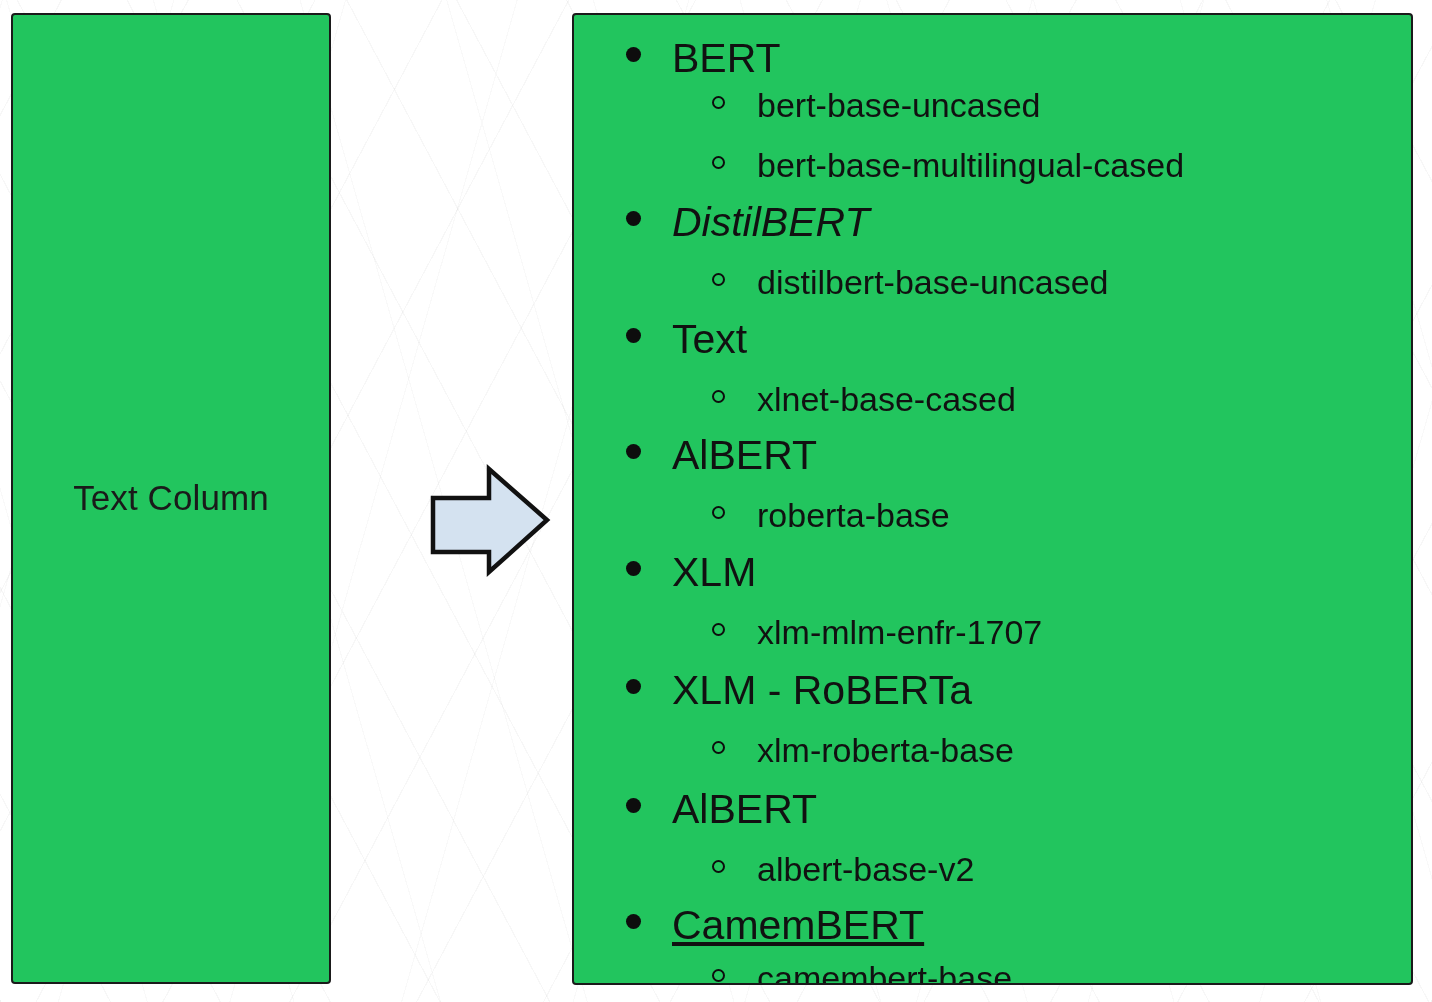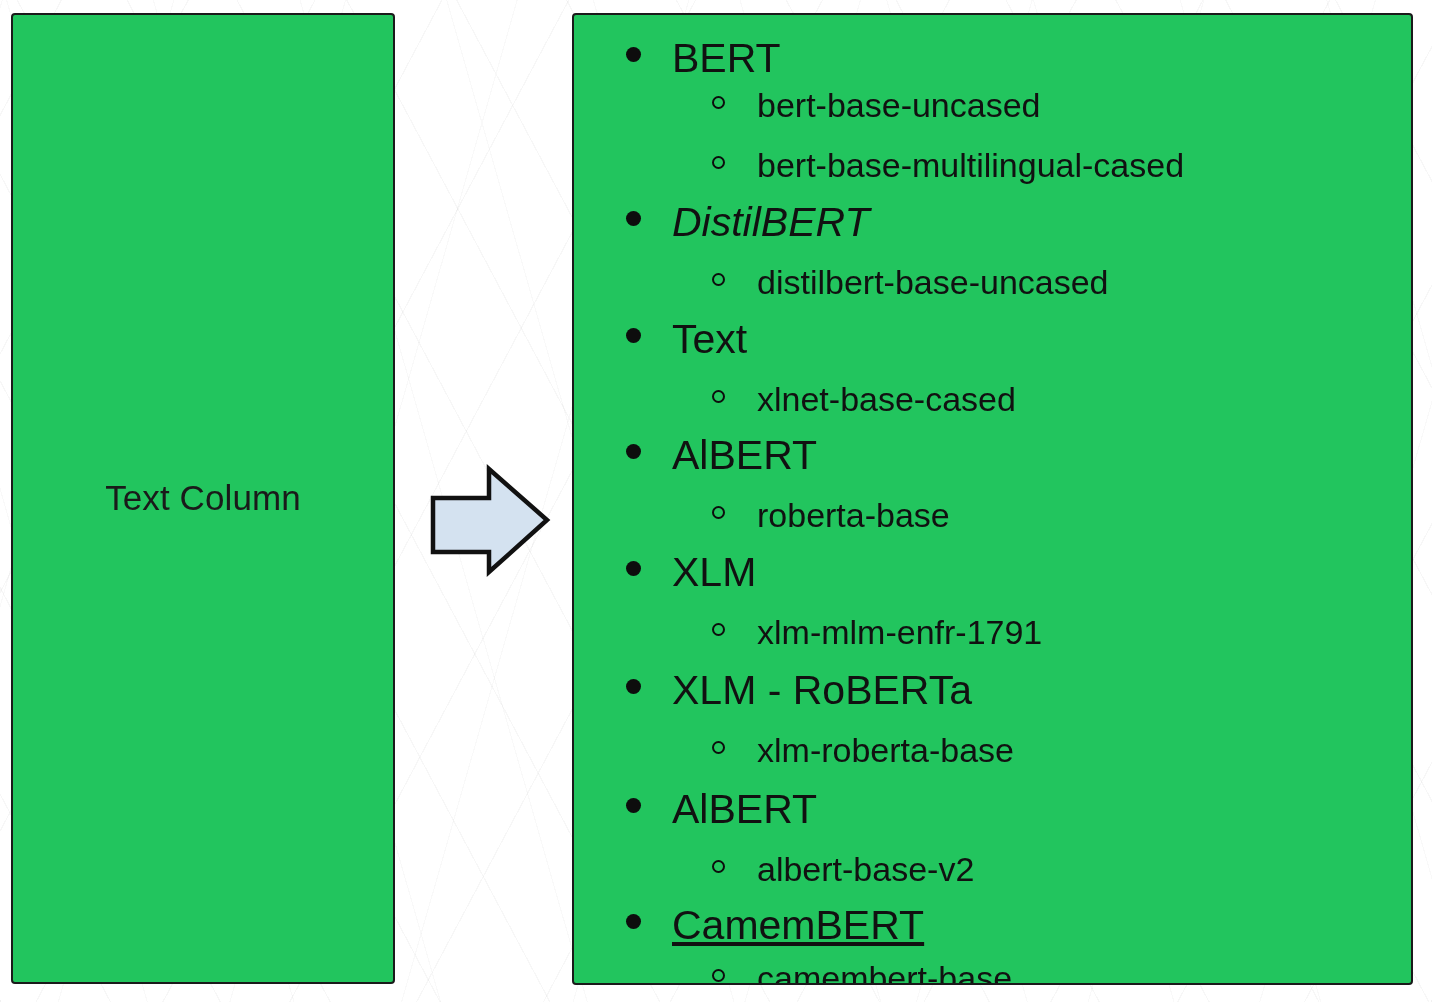--- a/index.html
+++ b/index.html
@@ -36,21 +36,21 @@
     position: absolute;
     background-color: #22c55e;
     border: 2.6px solid #1a1a1a;
     border-radius: 4px;
     box-sizing: border-box;
   }
 
   #left-box {
     left: 11px;
     top: 13px;
-    width: 384px;
+    width: 320px;
     height: 971px;
     display: flex;
     align-items: center;
     justify-content: center;
   }
 
   #left-box-label {
     font-size: 35px;
     line-height: 1.1;
     color: #1a1a1a;
@@ -216,21 +216,21 @@
       <div class="row level1" style="top: 534px;">
         <span class="marker">
           <span class="dot-filled"></span>
         </span>
         <span class="row-label">XLM</span>
       </div>
       <div class="row level2" style="top: 598px;">
         <span class="marker">
           <span class="dot-hollow"></span>
         </span>
-        <span class="row-label">xlm-mlm-enfr-1791</span>
+        <span class="row-label">xlm-mlm-enfr-1707</span>
       </div>
       <div class="row level1" style="top: 652px;">
         <span class="marker">
           <span class="dot-filled"></span>
         </span>
         <span class="row-label">XLM - RoBERTa</span>
       </div>
       <div class="row level2" style="top: 716px; text-align: right;">
         <span class="marker">
           <span class="dot-hollow"></span>

